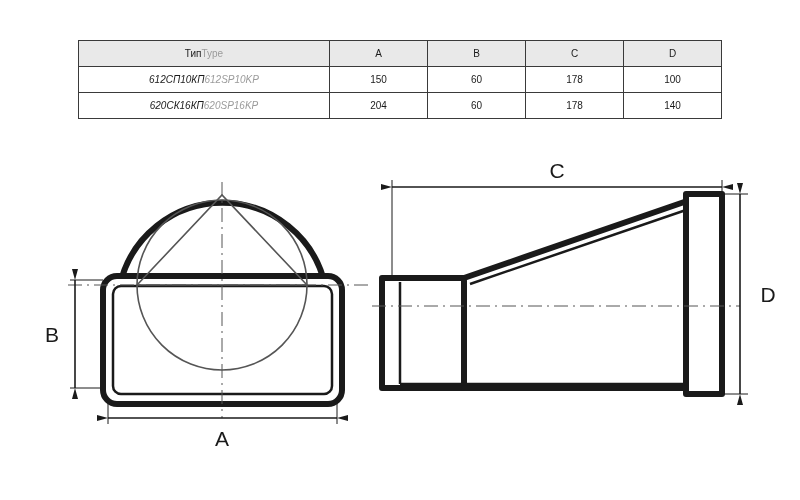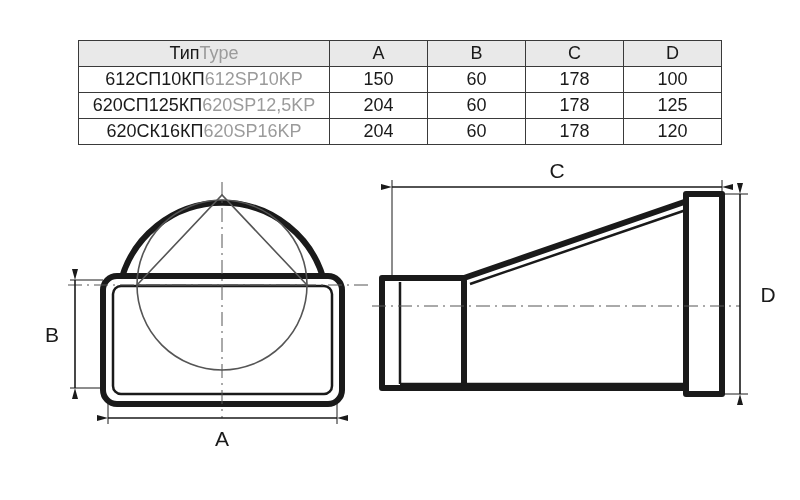--- a/index.html
+++ b/index.html
@@ -23,32 +23,33 @@
     top: 40px;
     width: 638px;
     border-collapse: collapse;
     table-layout: fixed;
   }
   .spec-table td, .spec-table th {
     border: 1px solid #3a3a3a;
     height: 25px;
     text-align: center;
     vertical-align: middle;
-    font-size: 18px;
+    font-size: 10px;
     font-weight: normal;
     padding: 0;
   }
   .spec-table thead th {
     background: #e9e9e9;
   }
   .col-type { width: 250px; }
   .col-dim  { width: 97px; }
 
   .type-cell {
     white-space: nowrap;
+    font-style: italic;
   }
   .t-ru { color: #1a1a1a; }
   .t-en { color: #9b9b9b; }
 
   
   .drawing {
     position: absolute;
     left: 0;
     top: 160px;
     width: 800px;
@@ -84,35 +85,26 @@
       <td class="type-cell">
         <span class="t-ru">612СП10КП</span><span class="t-en">612SP10KP</span>
       </td>
       <td>150</td>
       <td>60</td>
       <td>178</td>
       <td>100</td>
     </tr>
     <tr>
       <td class="type-cell">
-        <span class="t-ru">620СП125КП</span><span class="t-en">620SP12,5KP</span>
-      </td>
-      <td>204</td>
-      <td>60</td>
-      <td>178</td>
-      <td>125</td>
-    </tr>
-    <tr>
-      <td class="type-cell">
         <span class="t-ru">620СК16КП</span><span class="t-en">620SP16KP</span>
       </td>
       <td>204</td>
       <td>60</td>
       <td>178</td>
-      <td>120</td>
+      <td>140</td>
     </tr>
   </tbody>
 </table>
 
 <div class="drawing">
   <svg width="800" height="330" viewBox="0 0 800 330" xmlns="http://www.w3.org/2000/svg">
     <defs>
       <marker id="arrStart" markerWidth="12" markerHeight="8" refX="11" refY="4" orient="auto" markerUnits="userSpaceOnUse">
         <path d="M11,4 L0,1 L0,7 Z" fill="#1a1a1a"></path>
       </marker>

